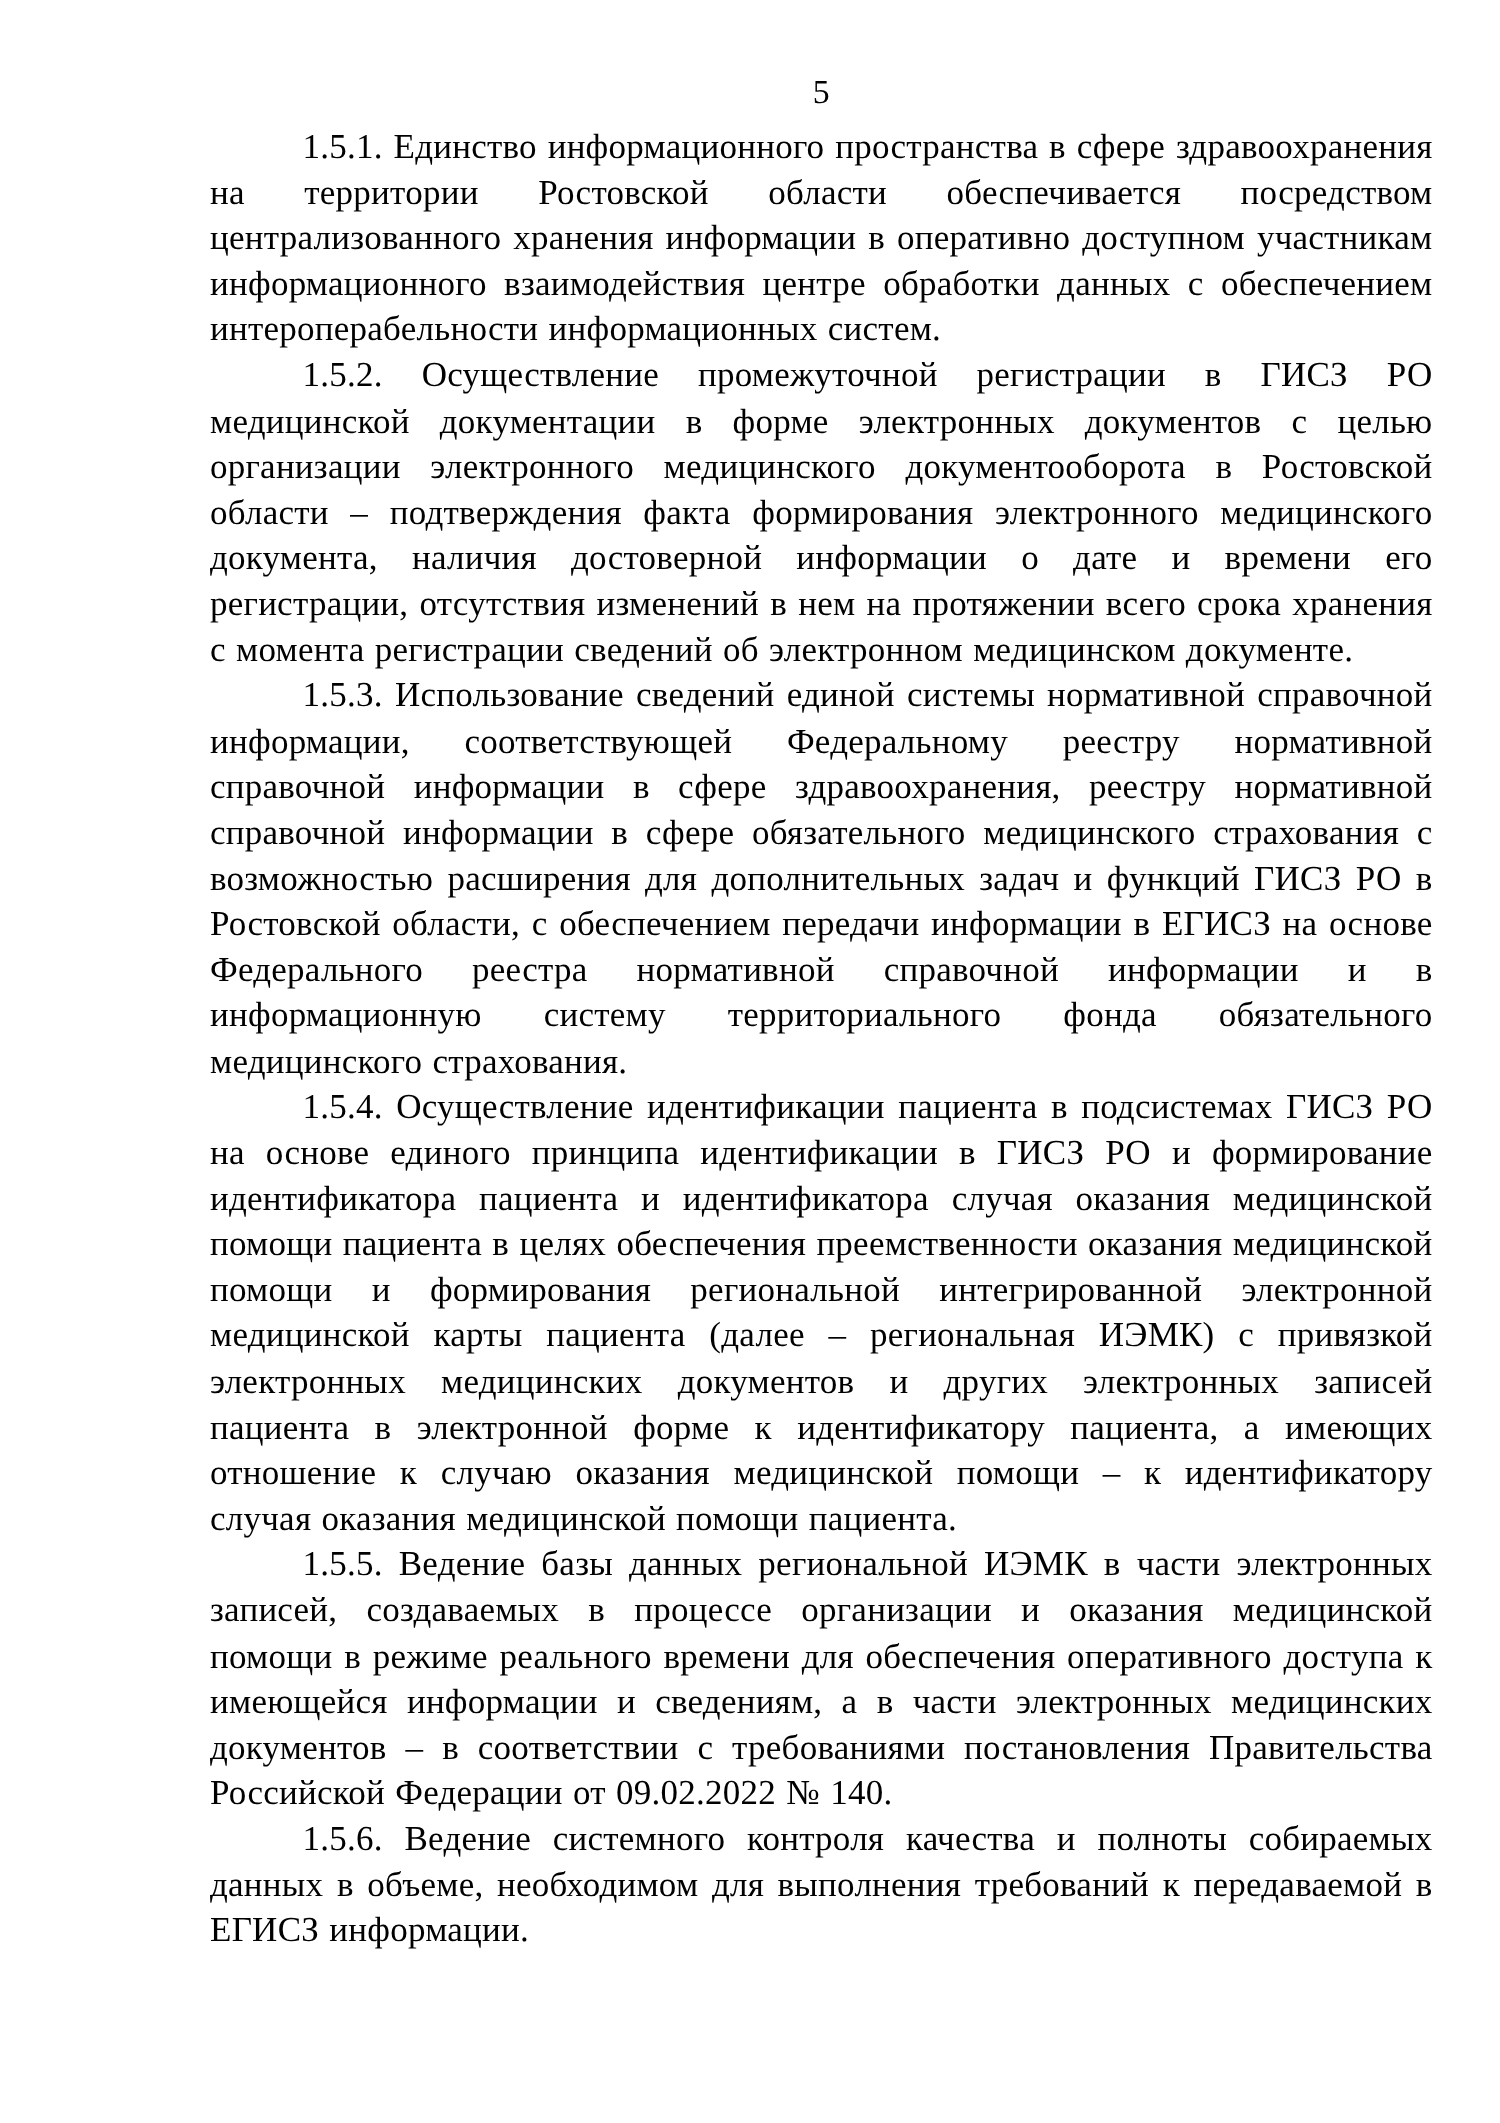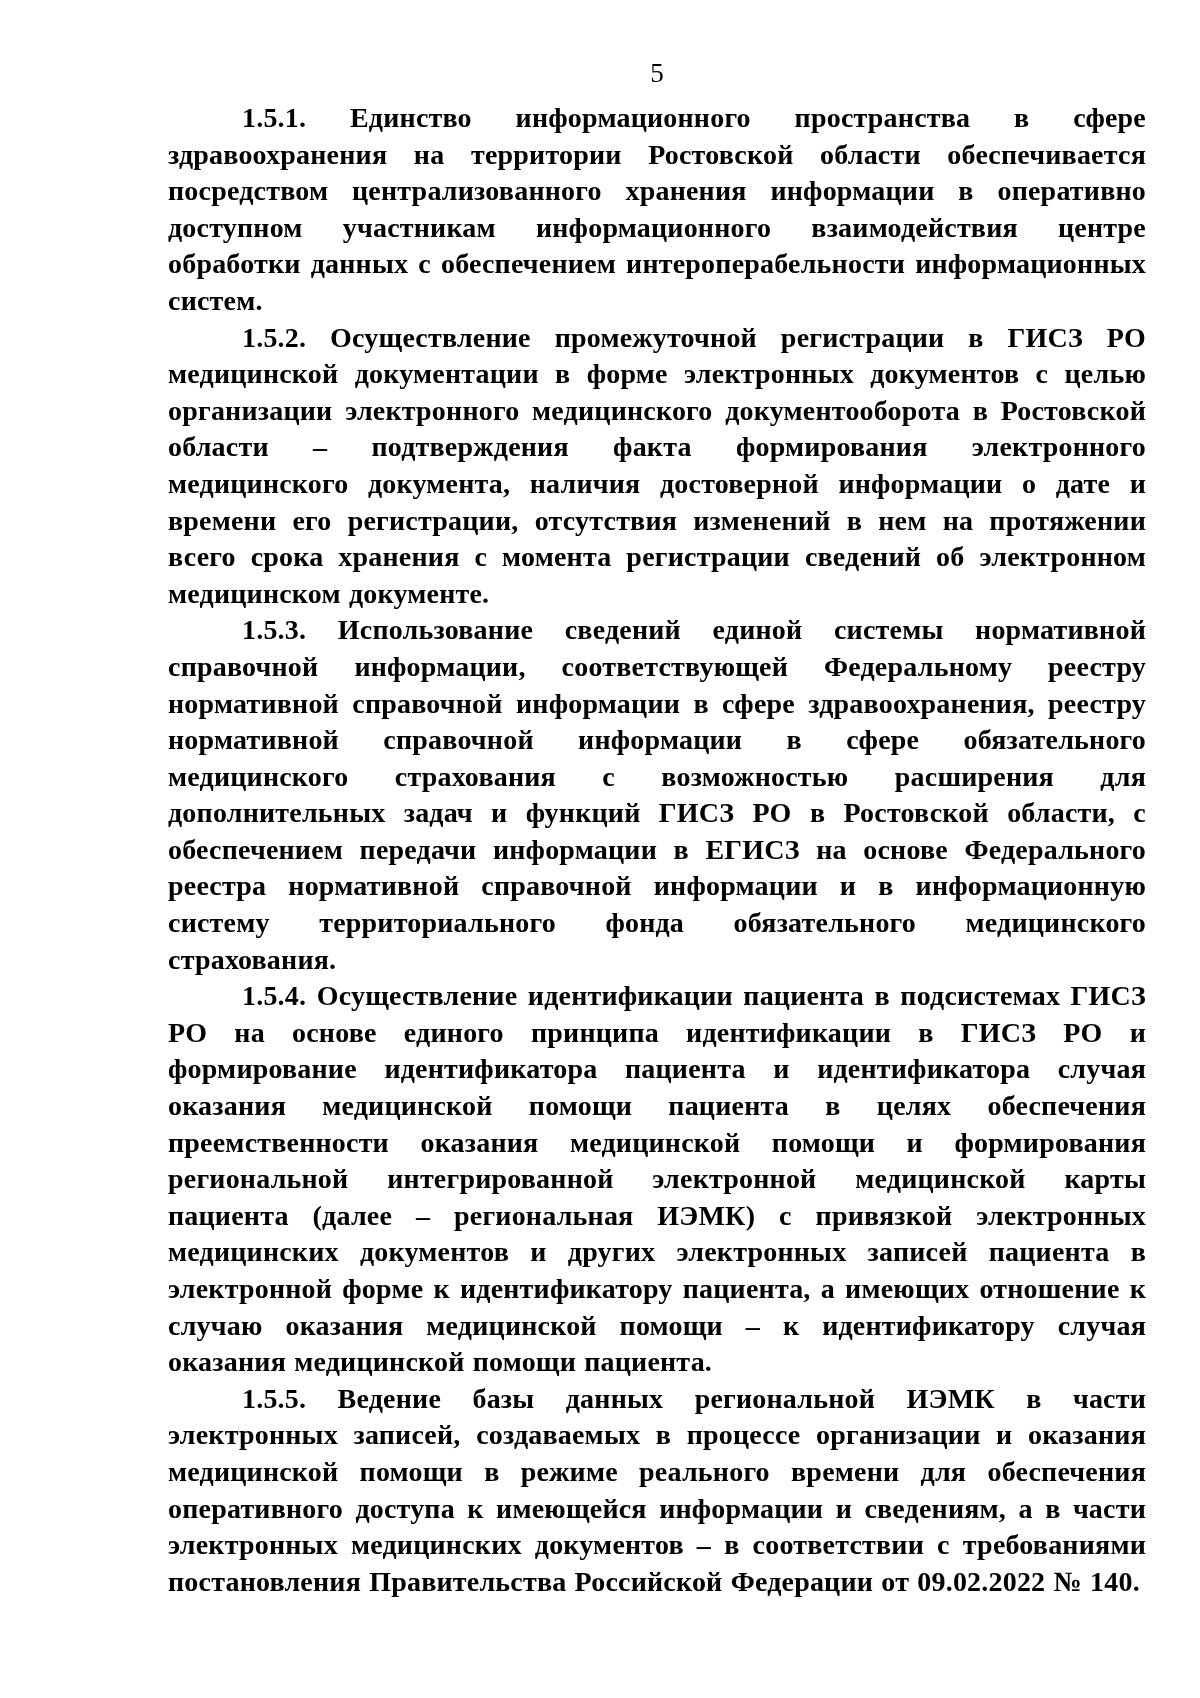--- a/index.html
+++ b/index.html
@@ -42,29 +42,29 @@
   .para {
     margin: 0;
     padding: 0;
     font-size: 28px;
     line-height: 36.6px;
     text-align: justify;
     text-indent: 74px;
     letter-spacing: 0.2px;
     word-spacing: 1px;
     color: #000000;
-    font-weight: bold;
   }
 </style>
 </head>
 <body>
 
 <div class="page">
   <div class="page-number">5</div>
 
   <div class="content">
     <p class="para">1.5.1. Единство информационного пространства в сфере здравоохранения на территории Ростовской области обеспечивается посредством централизованного хранения информации в оперативно доступном участникам информационного взаимодействия центре обработки данных с обеспечением интероперабельности информационных систем.</p>
     <p class="para">1.5.2. Осуществление промежуточной регистрации в ГИСЗ РО медицинской документации в форме электронных документов с целью организации электронного медицинского документооборота в Ростовской области – подтверждения факта формирования электронного медицинского документа, наличия достоверной информации о дате и времени его регистрации, отсутствия изменений в нем на протяжении всего срока хранения с момента регистрации сведений об электронном медицинском документе.</p>
     <p class="para">1.5.3. Использование сведений единой системы нормативной справочной информации, соответствующей Федеральному реестру нормативной справочной информации в сфере здравоохранения, реестру нормативной справочной информации в сфере обязательного медицинского страхования с возможностью расширения для дополнительных задач и функций ГИСЗ РО в Ростовской области, с обеспечением передачи информации в ЕГИСЗ на основе Федерального реестра нормативной справочной информации и в информационную систему территориального фонда обязательного медицинского страхования.</p>
     <p class="para">1.5.4. Осуществление идентификации пациента в подсистемах ГИСЗ РО на основе единого принципа идентификации в ГИСЗ РО и формирование идентификатора пациента и идентификатора случая оказания медицинской помощи пациента в целях обеспечения преемственности оказания медицинской помощи и формирования региональной интегрированной электронной медицинской карты пациента (далее – региональная ИЭМК) с привязкой электронных медицинских документов и других электронных записей пациента в электронной форме к идентификатору пациента, а имеющих отношение к случаю оказания медицинской помощи – к идентификатору случая оказания медицинской помощи пациента.</p>
     <p class="para">1.5.5. Ведение базы данных региональной ИЭМК в части электронных записей, создаваемых в процессе организации и оказания медицинской помощи в режиме реального времени для обеспечения оперативного доступа к имеющейся информации и сведениям, а в части электронных медицинских документов – в соответствии с требованиями постановления Правительства Российской Федерации от 09.02.2022 № 140.</p>
+    <p class="para">1.5.6. Ведение системного контроля качества и полноты собираемых данных в объеме, необходимом для выполнения требований к передаваемой в ЕГИСЗ информации.</p>
   </div>
 </div>
 
 </body></html>

